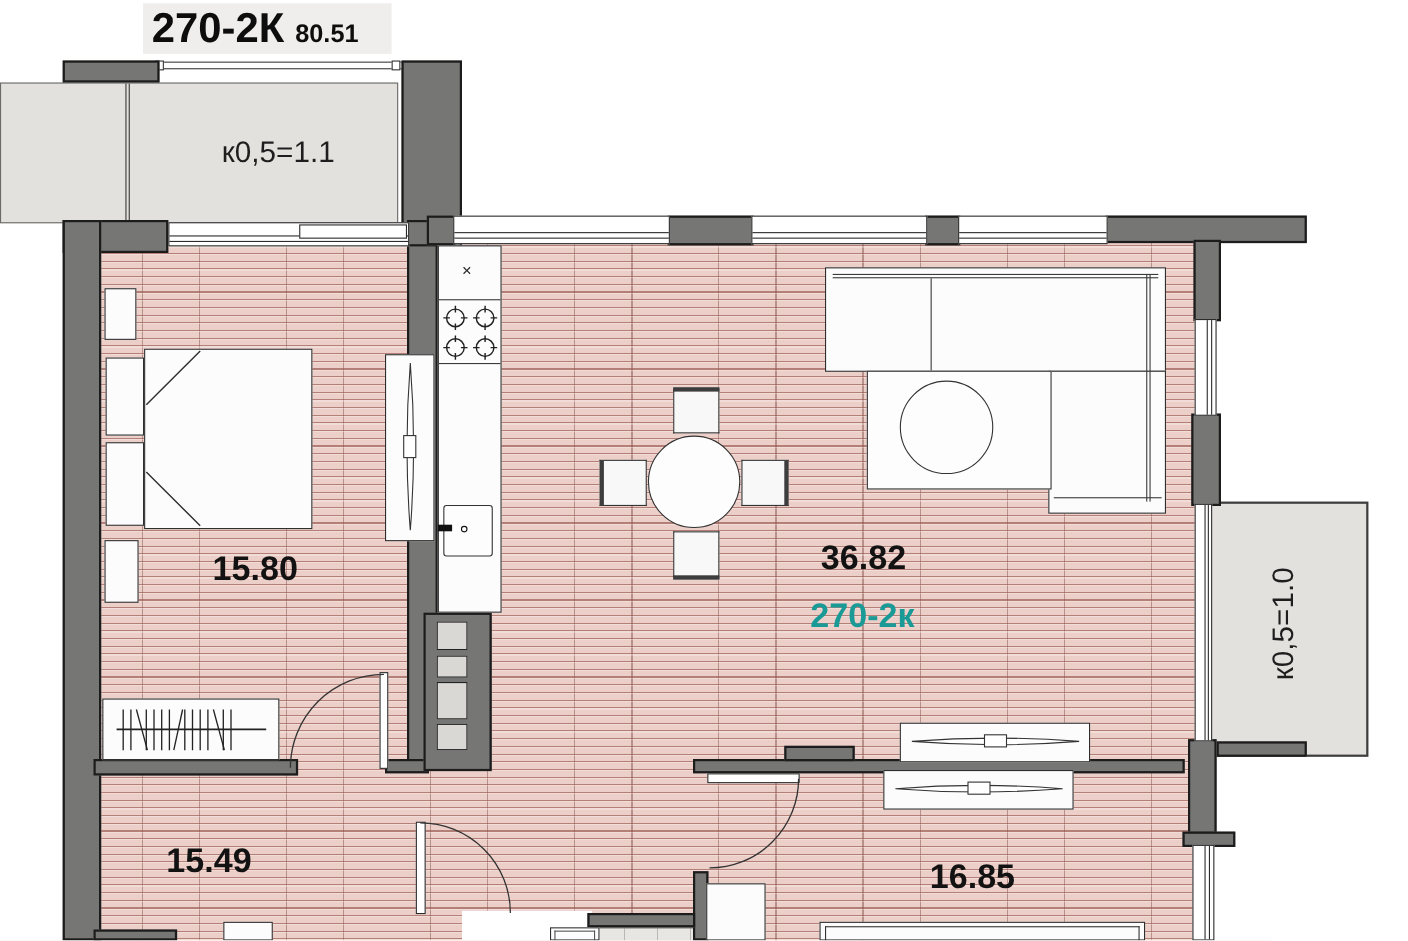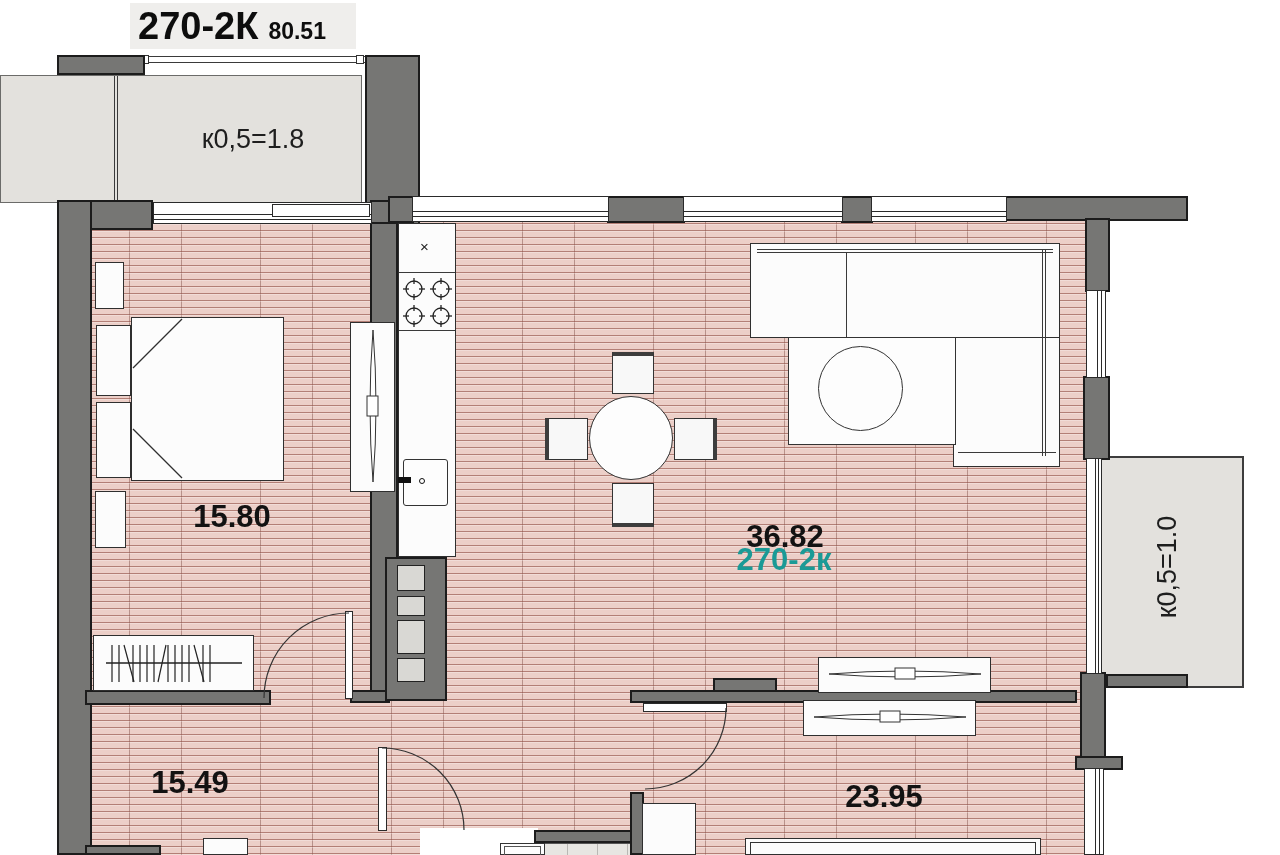--- a/index.html
+++ b/index.html
@@ -213,21 +213,21 @@
   <svg class="abs" style="left:0;top:0;pointer-events:none;" width="1280" height="855" viewBox="0 0 1280 855">
     <path d="M 264,698 A 85 85 0 0 1 349,613" fill="none" stroke="#333" stroke-width="1.2"></path>
     <path d="M 382,748 A 82 82 0 0 1 464,830" fill="none" stroke="#333" stroke-width="1.2"></path>
     <path d="M 726,708 A 81 81 0 0 1 645,789" fill="none" stroke="#333" stroke-width="1.2"></path>
   </svg>
 
   <div class="title-box">
     <span class="title-code">270-2К</span>
     <span class="title-area">80.51</span>
   </div>
-  <div class="balcony-label" style="left:253px;top:139px;">к0,5=1.8</div>
+  <div class="balcony-label" style="left:253px;top:139px;">к0,5=1.1</div>
   <div class="balcony-label rot" style="left:1167px;top:567px;">к0,5=1.0</div>
   <div class="label" style="left:232px;top:517px;">15.80</div>
-  <div class="label" style="left:785px;top:537px;">36.82</div>
+  <div class="label" style="left:785px;top:507px;">36.82</div>
   <div class="label label-teal" style="left:784px;top:560px;">270-2к</div>
   <div class="label" style="left:190px;top:783px;">15.49</div>
-  <div class="label" style="left:884px;top:797px;">23.95</div>
+  <div class="label" style="left:884px;top:797px;">16.85</div>
 
 </div>
 
 </body></html>

